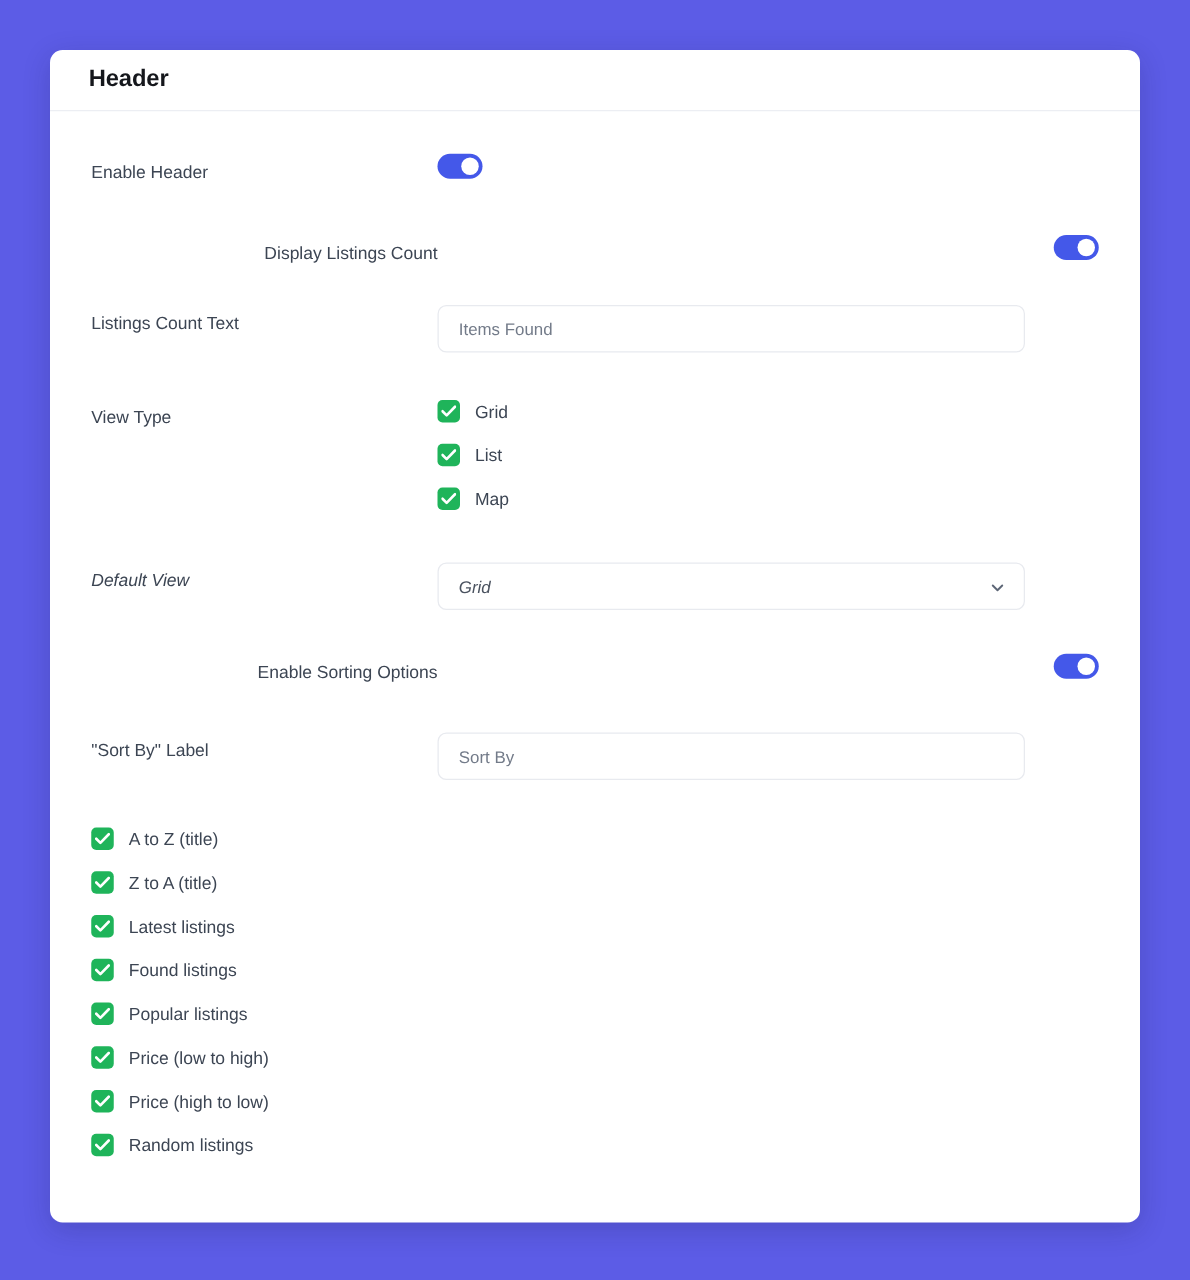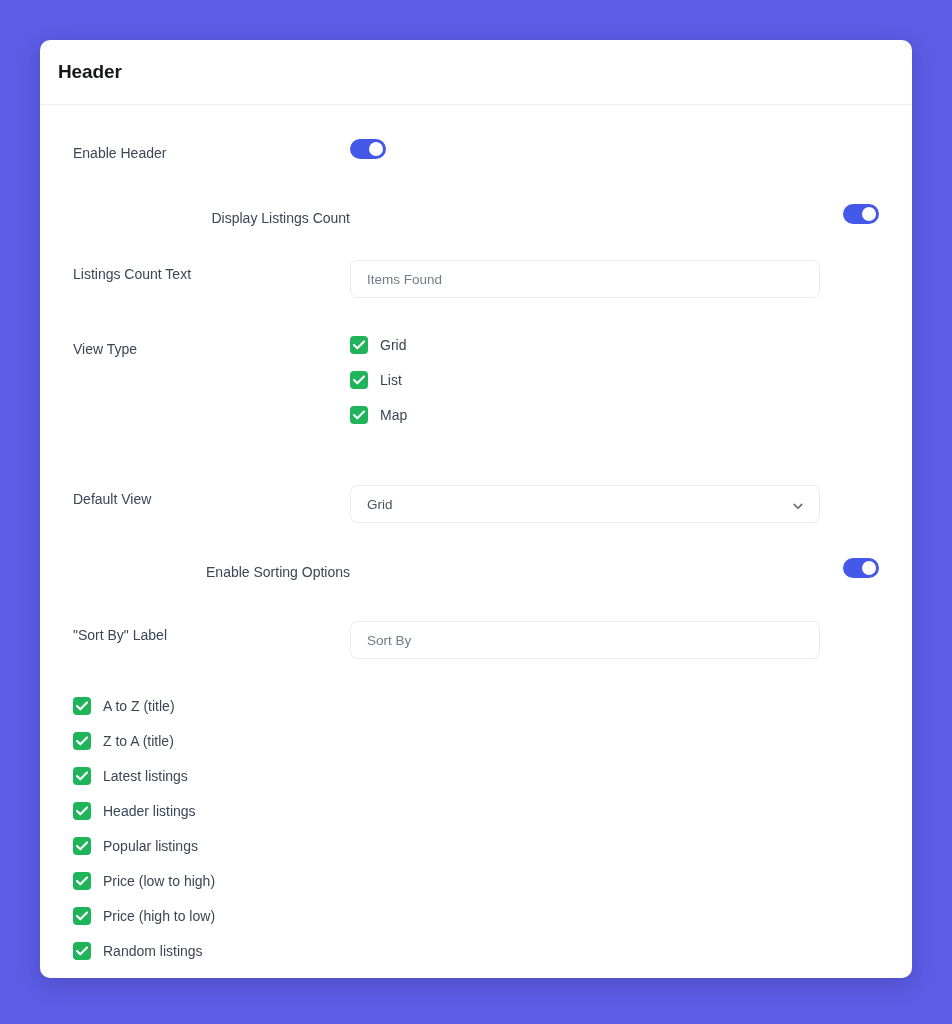--- a/index.html
+++ b/index.html
@@ -29,25 +29,25 @@
     top: 40px;
     width: 872px;
     height: 938px;
     background: #ffffff;
     border-radius: 10px;
     box-shadow: 0 6px 22px rgba(25, 25, 70, 0.20);
     overflow: hidden;
   }
 
   .card-header {
-    height: 65px;
+    height: 49px;
     border-bottom: 1px solid #eceef3;
     display: flex;
     align-items: center;
-    padding: 0 18px;
+    padding: 0 31px;
   }
 
   .card-title {
     font-size: 19px;
     font-weight: bold;
     color: #15171c;
     letter-spacing: -0.1px;
   }
 
   .card-body {
@@ -72,21 +72,21 @@
   }
 
   .row-control {
     flex: 1 1 auto;
     min-width: 0;
   }
 
   .r-toggle    { margin-top: 10px; }
   .r-text      { margin-top: 26px; }
   .r-checks    { margin-top: 37px; }
-  .r-select    { margin-top: 60px; }
+  .r-select    { margin-top: 41px; font-style: italic; }
   .r-toggle2   { margin-top: 35px; text-align: right; }
   .r-text2     { margin-top: 33px; }
   .r-checks2   { margin-top: 37px; }
 
   
   .toggle {
     position: relative;
     width: 36px;
     height: 20px;
     border-radius: 10px;
@@ -320,21 +320,21 @@
               </span>
               <span class="check-label">Latest listings</span>
             </div>
 
             <div class="check-item">
               <span class="checkbox">
                 <svg viewBox="0 0 12 10">
                     <path d="M1 5 L4.3 8.3 L11 1.4" fill="none" stroke="#ffffff" stroke-width="2.1" stroke-linecap="round" stroke-linejoin="round"></path>
                   </svg>
               </span>
-              <span class="check-label">Header listings</span>
+              <span class="check-label">Found listings</span>
             </div>
 
             <div class="check-item">
               <span class="checkbox">
                 <svg viewBox="0 0 12 10">
                     <path d="M1 5 L4.3 8.3 L11 1.4" fill="none" stroke="#ffffff" stroke-width="2.1" stroke-linecap="round" stroke-linejoin="round"></path>
                   </svg>
               </span>
               <span class="check-label">Popular listings</span>
             </div>

